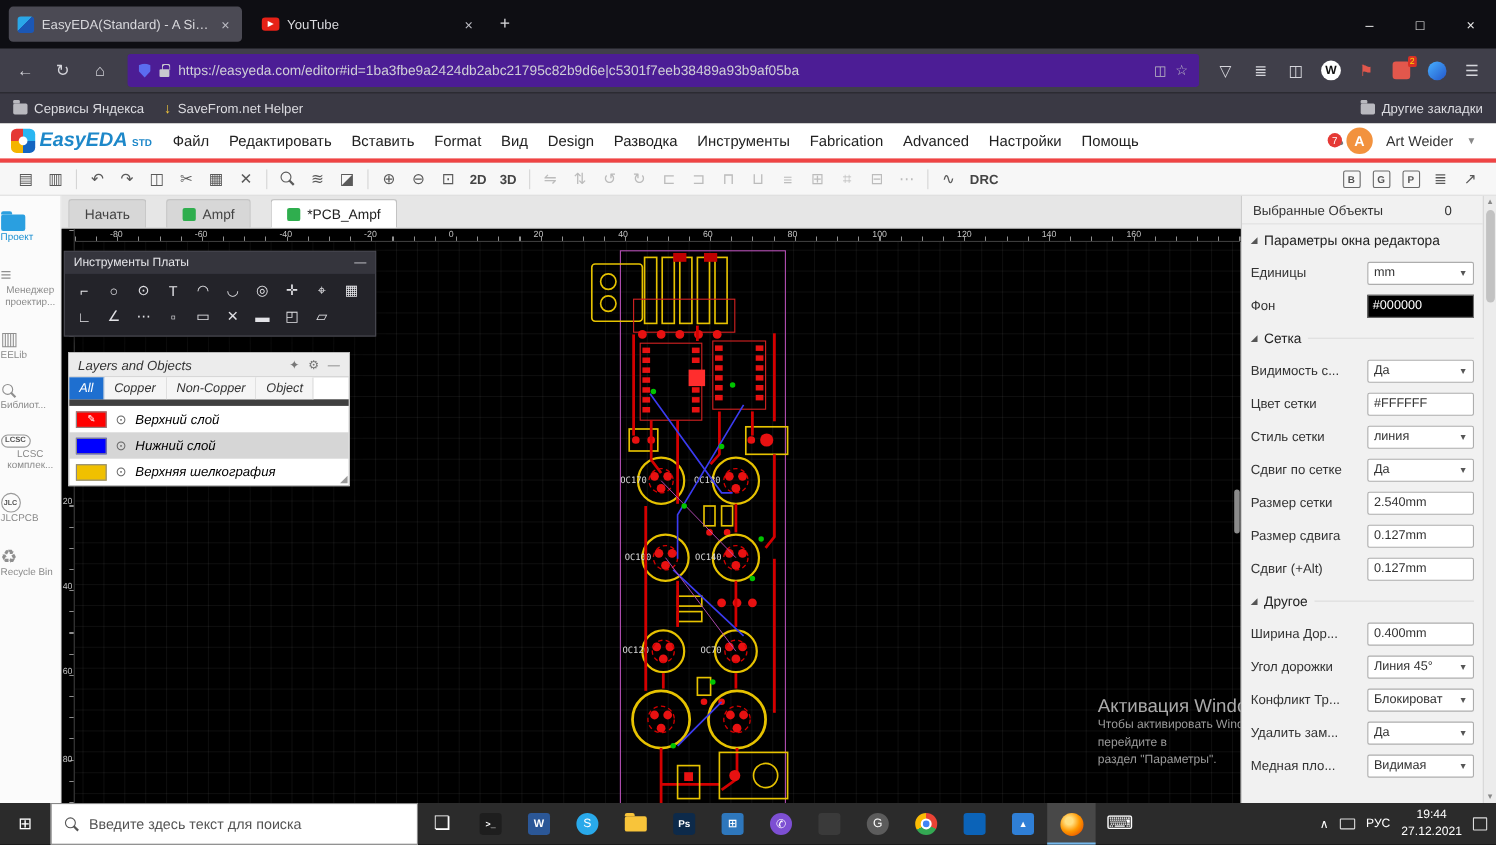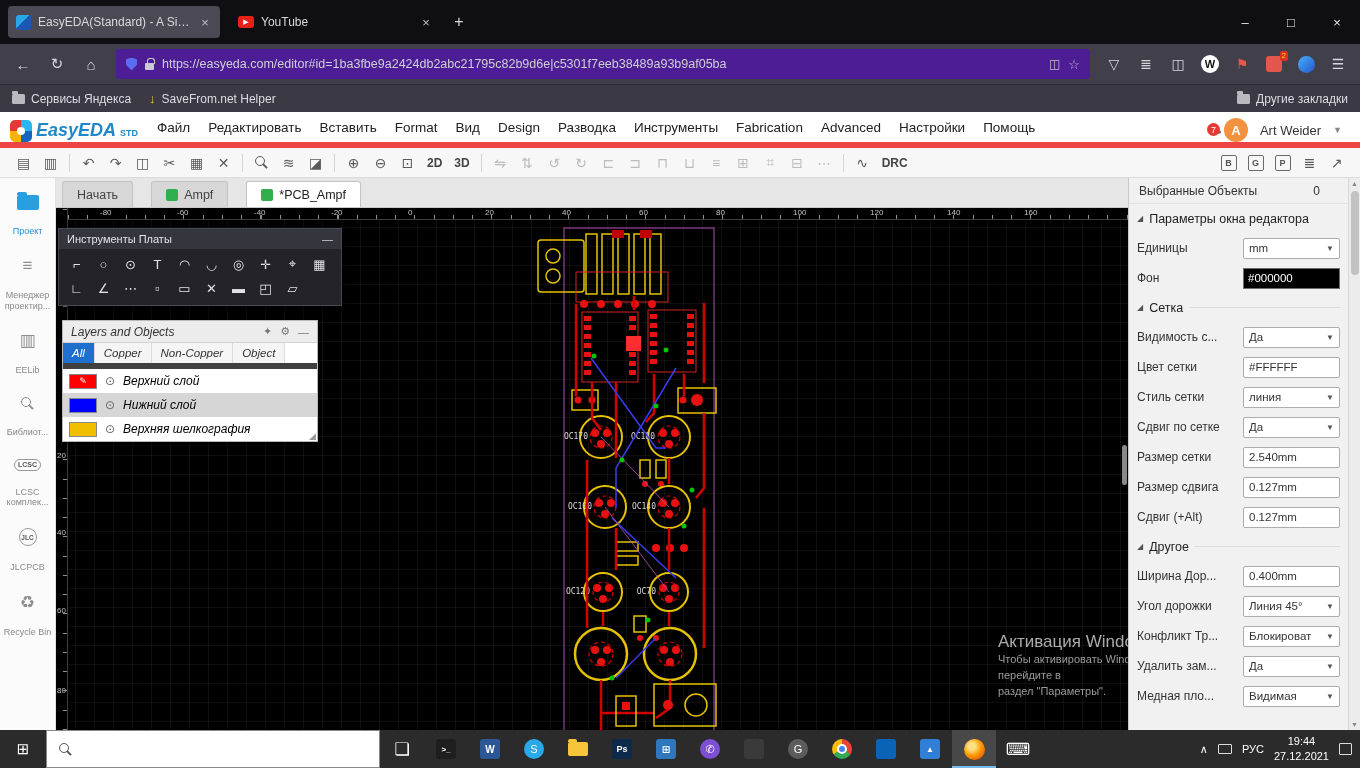--- a/index.html
+++ b/index.html
@@ -43,21 +43,21 @@
 
   .ff-bookmarks { height:28px; background:#3a3944; border-top:1px solid #2c2b33; display:flex; align-items:center;
     font-size:12px; color:#dcdce1; padding:0 12px; gap:18px; }
   .bm-item { display:flex; align-items:center; gap:6px; }
   .gfolder { width:13px; height:10px; background:#b9b9bf; border-radius:1.5px; position:relative; }
   .gfolder::before { content:""; position:absolute; top:-2.5px; left:0; width:6px; height:2.5px; background:#b9b9bf; border-radius:1px 1px 0 0; }
   .sf-arrow { color:#f3c73a; font-weight:bold; font-size:13px; }
   .bm-right { margin-left:auto; display:flex; align-items:center; gap:6px; }
 
   
-  .ez-header { height:36px; background:#fff; display:flex; align-items:flex-end; border-bottom:6px solid #ef4444; padding:0 10px; }
+  .ez-header { height:36px; background:#fff; display:flex; align-items:center; border-bottom:4px solid #ef4444; padding:0 10px; }
   .ez-logo { display:flex; align-items:baseline; gap:4px; margin-right:10px; }
   .logo-mark { width:22px; height:22px; border-radius:5px; align-self:center; position:relative;
     background:conic-gradient(#29b6f2 0 25%,#1565c0 25% 50%,#f4b400 50% 75%,#e53935 75% 100%); }
   .logo-mark::after { content:""; position:absolute; inset:7px; border-radius:50%; background:#fff; }
   .logo-text { font-size:18px; font-weight:bold; font-style:italic; color:#1e88c9; }
   .logo-sub { font-size:9px; color:#1e88c9; font-weight:bold; }
   .ez-menu { font-size:13.5px; color:#222; padding:0 9px; height:100%; display:flex; align-items:center; }
   .hdr-right { margin-left:auto; display:flex; align-items:center; gap:12px; padding-right:8px; }
   .bell { width:13px; height:11px; background:#777; border-radius:7px 7px 1px 1px; position:relative; }
   .bell::after { content:""; position:absolute; left:4px; bottom:-3.5px; width:5px; height:3.5px; background:#777; border-radius:50%; }
@@ -79,21 +79,21 @@
     color:#555; display:flex; align-items:center; justify-content:center; }
 
   .mag { position:relative; width:15px; height:15px; display:inline-block; }
   .mag::before { content:""; position:absolute; width:8px; height:8px; border:1.5px solid currentColor; border-radius:50%; left:1px; top:1px; }
   .mag::after { content:""; position:absolute; width:6px; height:1.8px; background:currentColor; transform:rotate(45deg); left:8px; top:10px; }
 
   
   .main { display:flex; height:552px; background:#fff; }
   .sidebar { width:56px; background:#fbfbfb; border-right:1px solid #e2e2e2; display:flex; flex-direction:column;
     align-items:center; padding-top:14px; gap:21px; }
-  .side-item { display:flex; flex-direction:column; align-items:center; gap:16px; font-size:9px; color:#8a8a8a;
+  .side-item { display:flex; flex-direction:column; align-items:flex-start; gap:0; font-size:9px; color:#8a8a8a;
     text-align:center; width:54px; line-height:1.15; }
   .side-item.active { color:#1a8fd1; }
   .folder-ico { width:22px; height:15px; background:#2a9fe0; border-radius:2px; position:relative; margin-top:3px; }
   .folder-ico::before { content:""; position:absolute; top:-3px; left:0; width:10px; height:3px; background:#2a9fe0; border-radius:2px 2px 0 0; }
   .sico { font-size:17px; color:#8f8f8f; line-height:1; }
   .lcsc-logo { font-size:7px; font-weight:bold; color:#555; border:1px solid #999; border-radius:7px; padding:1px 3px; }
   .jlc-logo { font-size:6.5px; font-weight:bold; color:#555; border:1.5px solid #999; border-radius:50%; width:18px; height:18px;
     display:flex; align-items:center; justify-content:center; }
 
   .center { width:1072px; display:flex; flex-direction:column; }
@@ -788,20 +788,21 @@
       <div class="rp-thumb"></div>
       <span class="rp-arrow-down">▼</span>
     </div>
   </div>
 </div>
 
 <div class="taskbar">
   <div class="tb-start">⊞</div>
   <div class="tb-search">
     <span class="mag" style="color:#555;"></span>
+    <input placeholder="Введите здесь текст для поиска" style="">
   </div>
   <div class="task-icon">❏</div>
   <div class="task-icon">
       <span class="app-sq" style="background:#1e1e1e;font-size:8px;">&gt;_</span>
     </div>
   <div class="task-icon">
       <span class="app-sq" style="background:#2b5797;">W</span>
     </div>
   <div class="task-icon">
       <span class="app-ci" style="background:#29a9ea;">S</span>

